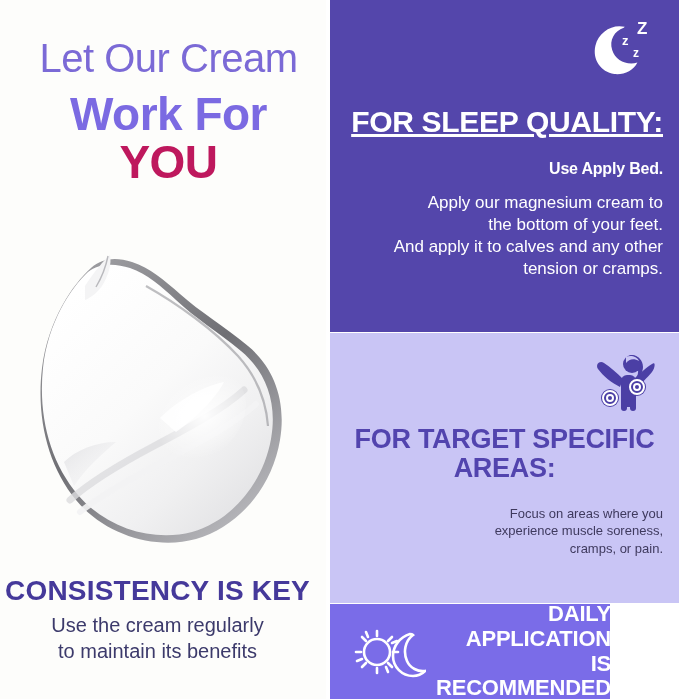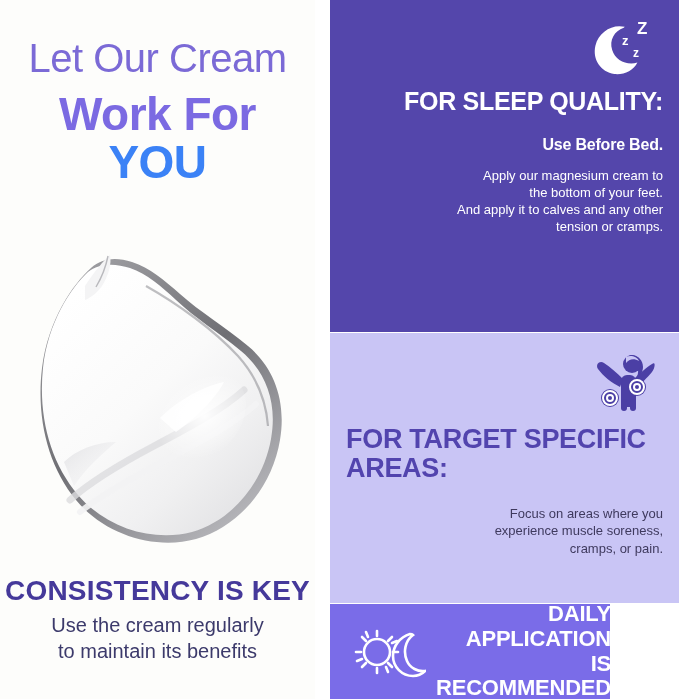--- a/index.html
+++ b/index.html
@@ -18,20 +18,21 @@
 
   
   .left-panel{
     position:absolute;
     left:0;top:0;
     width:315px;height:699px;
     background:#fdfdfb;
     display:flex;
     flex-direction:column;
     align-items:center;
+    padding-left:11px;
   }
   .headline-block{
     width:100%;
     text-align:center;
     padding-top:38px;
   }
   .headline-line1{
     font-size:40px;
     font-weight:400;
     color:#7b6ad6;
@@ -43,21 +44,21 @@
     font-size:46px;
     font-weight:700;
     color:#7b6ae2;
     letter-spacing:-0.5px;
     line-height:1.05;
     margin-top:12px;
   }
   .headline-line3{
     font-size:46px;
     font-weight:700;
-    color:#3b82f6;
+    color:#be185d;
     letter-spacing:-0.5px;
     line-height:1.05;
   }
 
   
   .cream-wrap{
     position:absolute;
     left:28px;top:250px;
     width:262px;height:300px;
   }
@@ -98,56 +99,57 @@
     box-sizing:border-box;
     padding:16px 16px 0 16px;
   }
   .icon-row{
     display:flex;
     justify-content:flex-end;
     padding-right:8px;
   }
   .moon-z-icon{display:block;}
   .sleep-heading{
-    margin-top:10px;
-    text-align:right;
-    font-size:25px;
+    margin-top:28px;
+    text-align:right;
+    font-size:30px;
     font-weight:700;
     color:#ffffff;
     letter-spacing:-0.3px;
     line-height:1.05;
+    text-decoration:underline;
   }
   .sleep-subheading{
     margin-top:22px;
     text-align:right;
     font-size:16px;
     font-weight:700;
     color:#ffffff;
     letter-spacing:-0.2px;
   }
   .sleep-body{
     margin-top:14px;
     text-align:right;
-    font-size:13px;
+    font-size:17px;
     font-weight:400;
     color:#ffffff;
     line-height:1.3;
   }
 
   .target-section{
     position:absolute;
     left:0;top:333px;
     width:349px;height:270px;
     background:#c9c5f5;
     box-sizing:border-box;
     padding:18px 16px 0 16px;
   }
   .target-heading{
     margin-top:12px;
-    text-align:left;
+    text-align:center;
     font-size:27px;
     font-weight:700;
     color:#5244ae;
     letter-spacing:-0.3px;
     line-height:1.08;
   }
   .target-body{
     margin-top:22px;
     text-align:right;
     font-size:13px;
@@ -250,21 +252,21 @@
       <div class="icon-row">
         <svg class="moon-z-icon" width="66" height="62" viewBox="0 0 66 62" xmlns="http://www.w3.org/2000/svg">
           <path d="M36,16 C24,13 11,21 8,34 C5,47 13,59 26,61 C35,62 44,58 48,50
                    C38,53 27,48 24,38 C21,29 26,20 35,17 Z" fill="#ffffff" transform="translate(-2,-6) scale(1.05)"></path>
           <text x="48" y="18" font-family="'Liberation Sans',sans-serif" font-size="17" font-weight="700" fill="#ffffff">Z</text>
           <text x="33" y="29" font-family="'Liberation Sans',sans-serif" font-size="13" font-weight="700" fill="#ffffff">z</text>
           <text x="44" y="41" font-family="'Liberation Sans',sans-serif" font-size="12" font-weight="700" fill="#ffffff">z</text>
         </svg>
       </div>
       <div class="sleep-heading">FOR SLEEP QUALITY:</div>
-      <div class="sleep-subheading">Use Before Bed.</div>
+      <div class="sleep-subheading">Use Apply Bed.</div>
       <div class="sleep-body">
         <div>Apply our magnesium cream to</div>
         <div>the bottom of your feet.</div>
         <div>And apply it to calves and any other</div>
         <div>tension or cramps.</div>
       </div>
     </div>
 
     <div class="target-section">
       <div class="icon-row">

